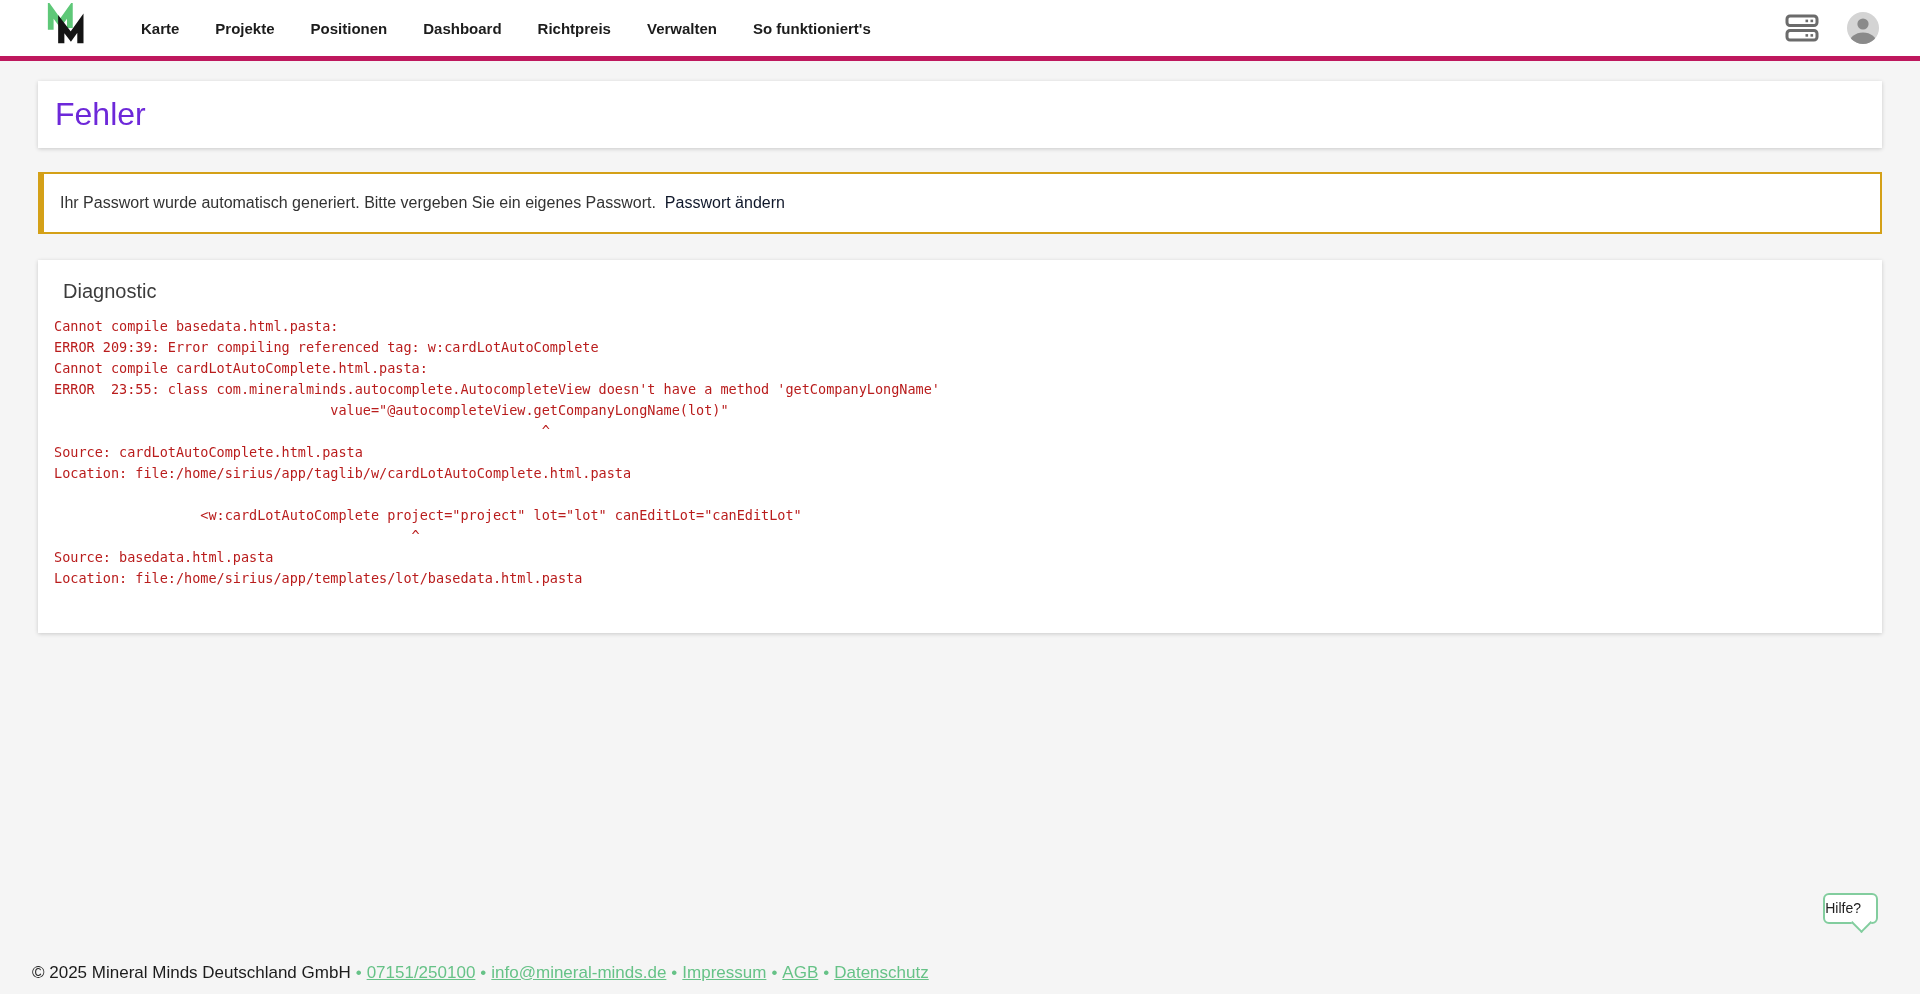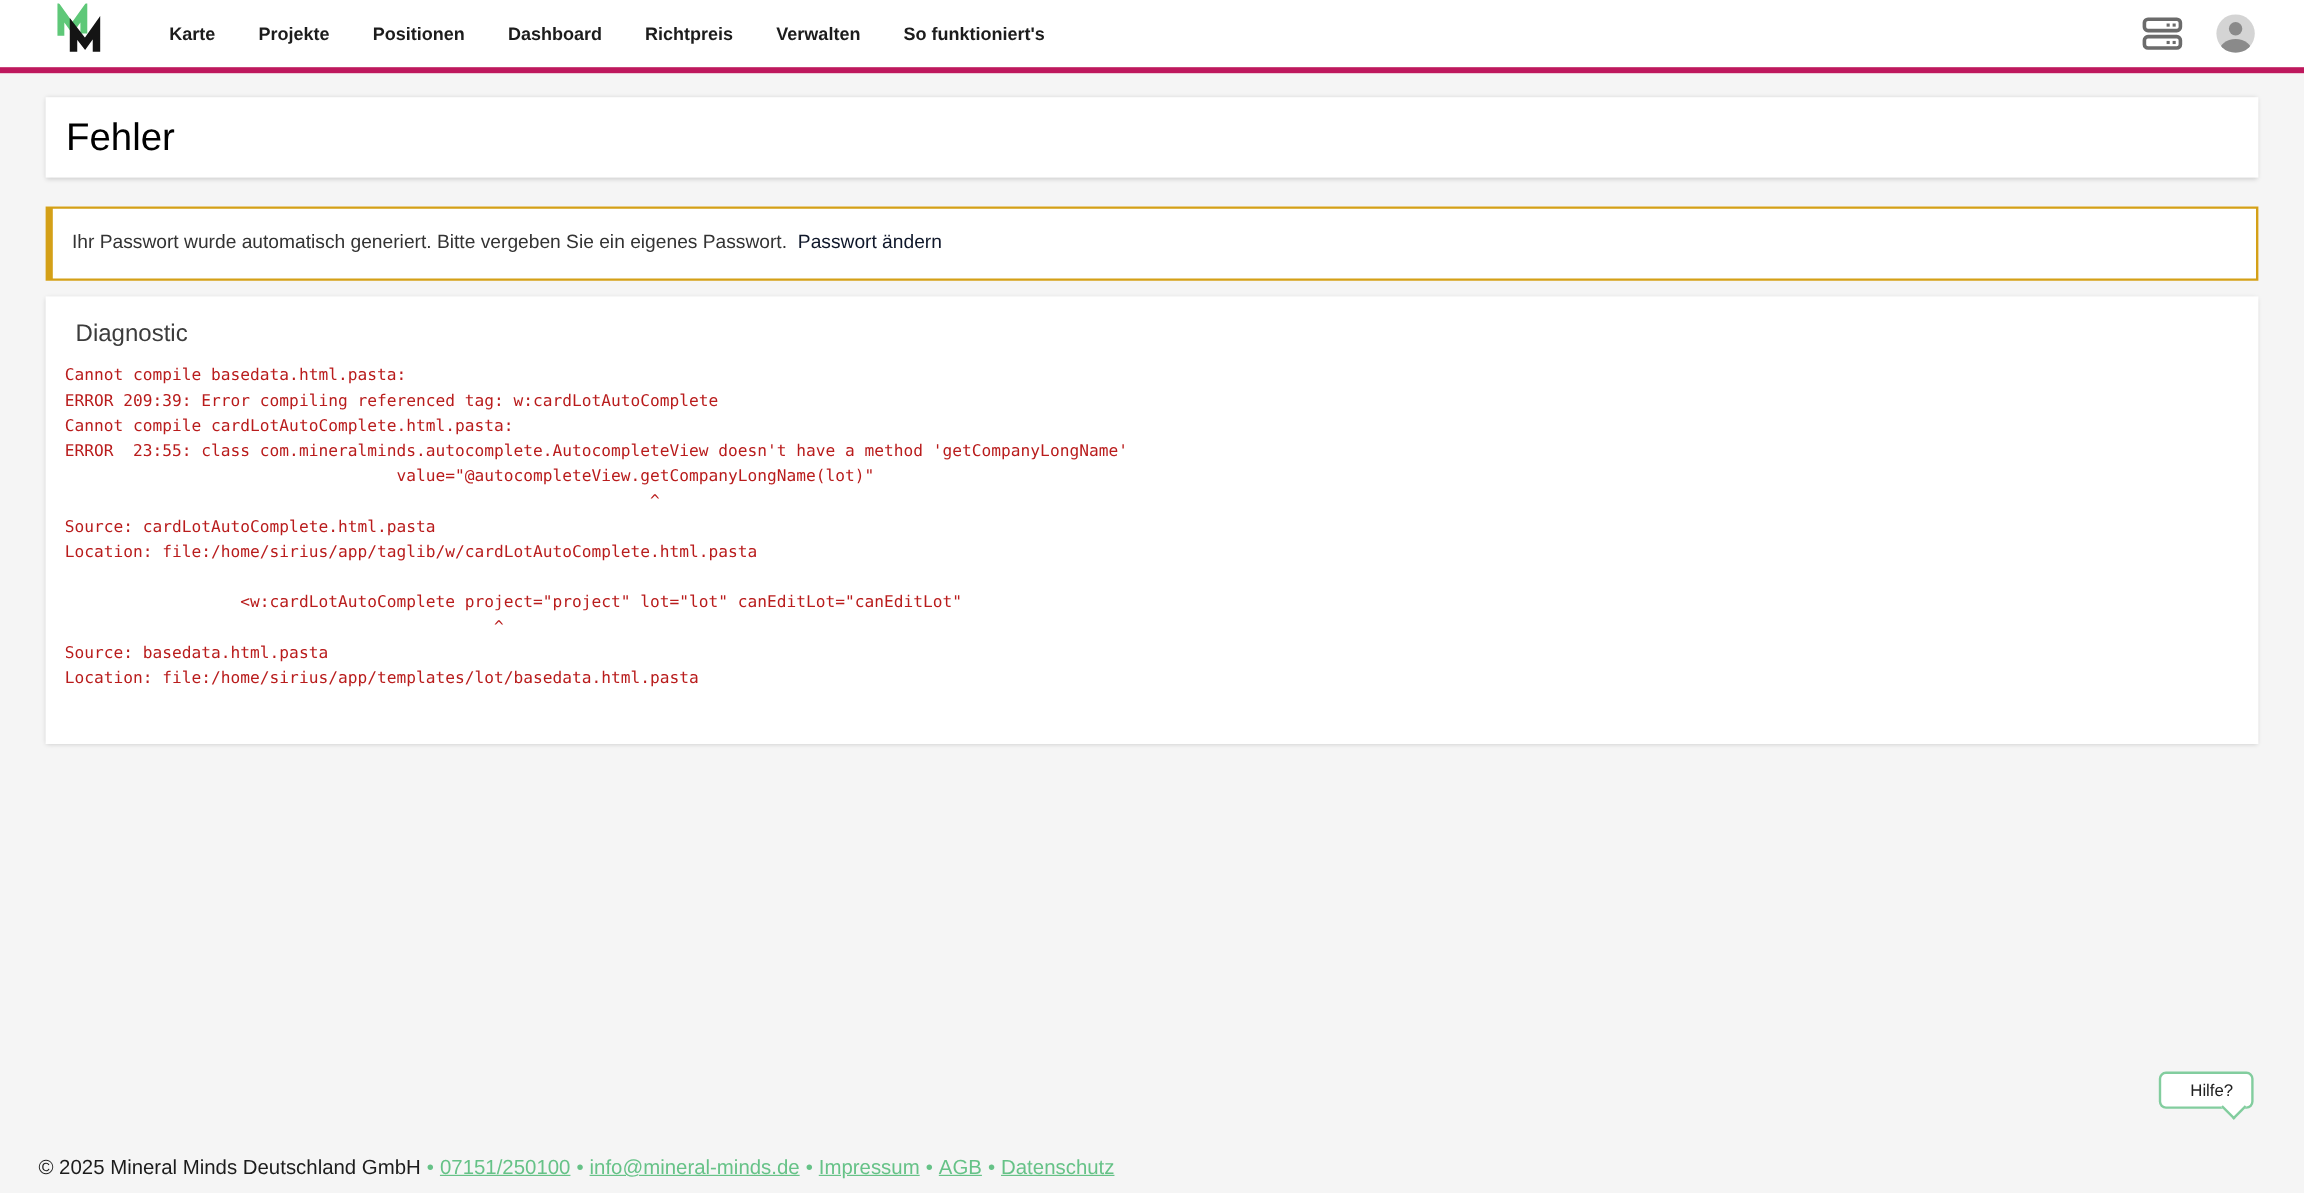--- a/index.html
+++ b/index.html
@@ -41,21 +41,21 @@
   .title-card {
     margin: 20px 38px 0 38px;
     height: 67px;
     display: flex;
     align-items: center;
     padding-left: 17px;
   }
   .page-title {
     font-size: 32px;
     font-weight: 400;
-    color: #000000;
+    color: #6d28d9;
   }
 
   .notice-box {
     margin: 24px 38px 0 38px;
     background: #ffffff;
     border: 2px solid #d4a017;
     border-left-width: 6px;
     padding: 20px 16px;
     display: flex;
     align-items: center;
@@ -64,21 +64,21 @@
   }
   .notice-link {
     color: #0f172a;
     margin-left: 9px;
     cursor: pointer;
     text-decoration: none;
     white-space: nowrap;
   }
 
   .diagnostic-card {
-    margin: 13px 38px 0 38px;
+    margin: 26px 38px 0 38px;
     padding: 20px 16px 44px 16px;
   }
   .diagnostic-title {
     font-size: 20px;
     font-weight: 400;
     color: #3c3c3c;
     margin-left: 9px;
     margin-bottom: 13px;
   }
   .diagnostic-log {
@@ -90,21 +90,21 @@
   }
 
   
   .help-bubble {
     position: absolute;
     right: 42px;
     bottom: 70px;
     background: #ffffff;
     border: 2px solid #82cd9e;
     border-radius: 6px;
-    padding: 5px 15px 6px 24px;
+    padding: 5px 15px 6px 0;
     font-size: 14px;
     color: #212121;
     cursor: pointer;
   }
   .help-bubble::after {
     content: "";
     position: absolute;
     right: 7px;
     bottom: -8px;
     width: 13px;

